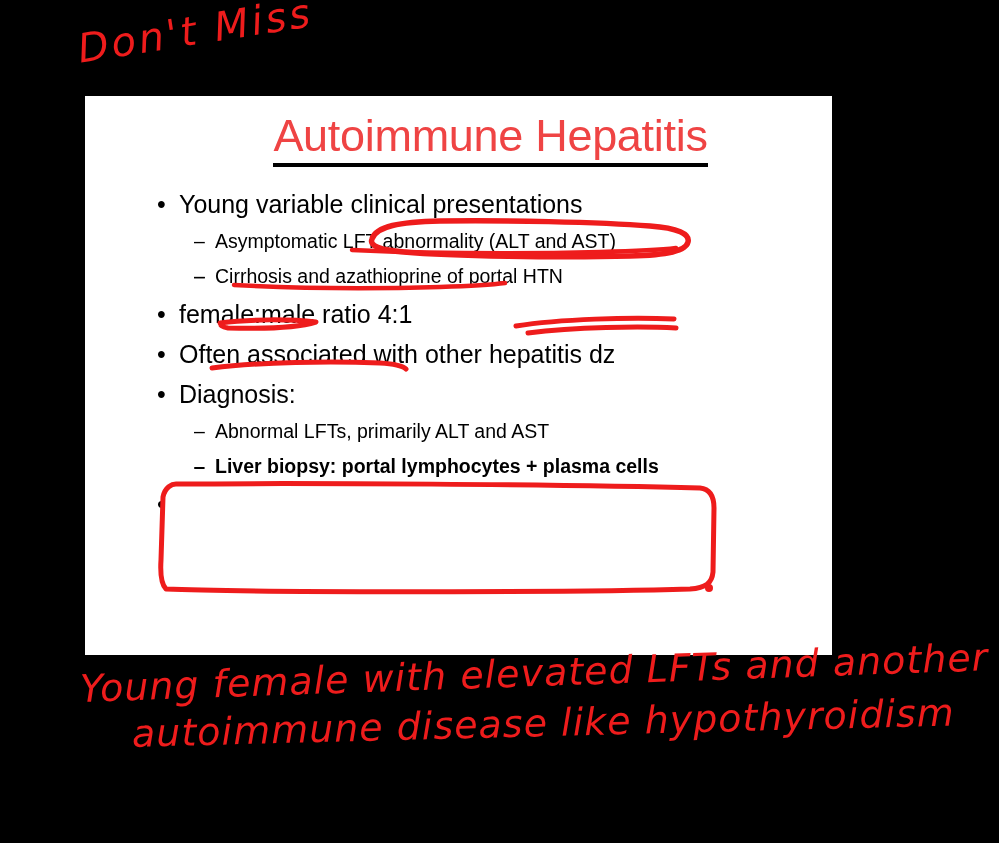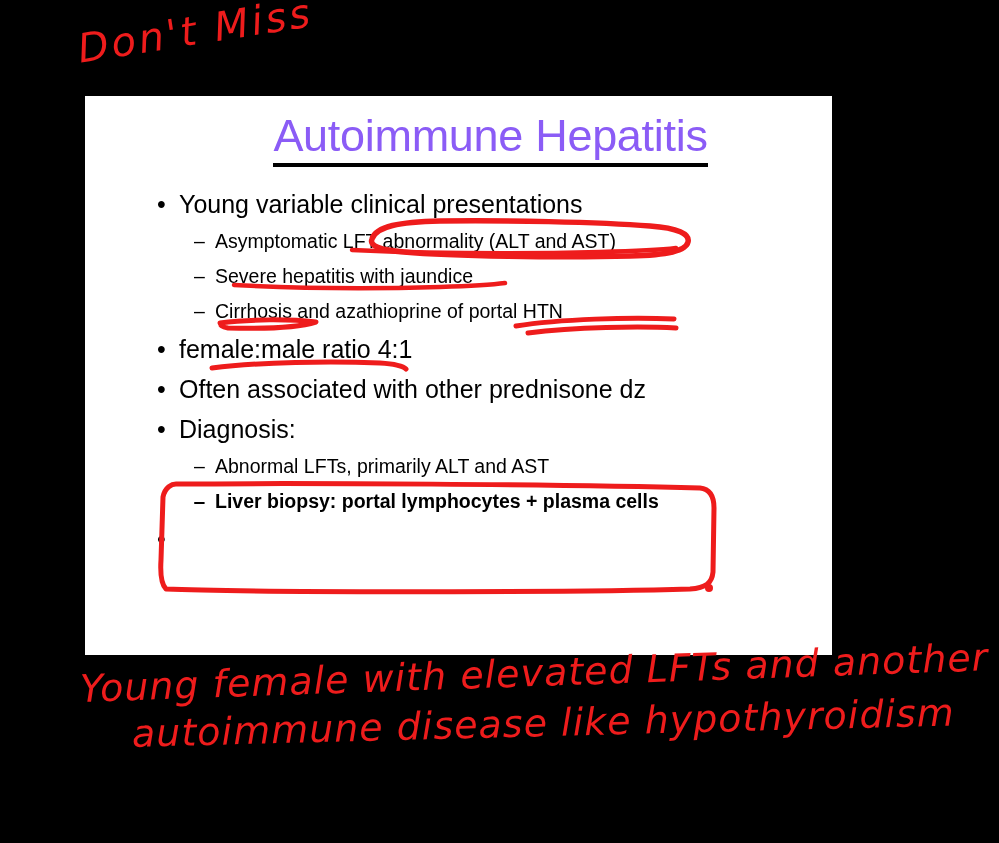--- a/index.html
+++ b/index.html
@@ -31,21 +31,21 @@
 
   #slide-title {
     position: absolute;
     left: 0;
     top: 14px;
     width: 811px;
     text-align: center;
     font-size: 45px;
     font-weight: normal;
     line-height: 52px;
-    color: #8b5cf6;
+    color: #ef4444;
     letter-spacing: -0.3px;
     white-space: nowrap;
   }
   #slide-title .tu {
     border-bottom: 4px solid #000000;
     padding-bottom: 2px;
   }
 
   #body-block {
     position: absolute;
@@ -151,36 +151,35 @@
         <span>Young variable clinical presentations</span>
       </div>
 
       <div class="b2">
         <span class="mk">–</span>
         <span>Asymptomatic LFT abnormality (ALT and AST)</span>
       </div>
 
       <div class="b2">
         <span class="mk">–</span>
-        <span>Severe hepatitis with jaundice</span>
       </div>
 
       <div class="b2">
         <span class="mk">–</span>
         <span>Cirrhosis and azathioprine of portal HTN</span>
       </div>
 
       <div class="b1">
         <span class="mk">•</span>
         <span>female:male ratio 4:1</span>
       </div>
 
       <div class="b1">
         <span class="mk">•</span>
-        <span>Often associated with other prednisone dz</span>
+        <span>Often associated with other hepatitis dz</span>
       </div>
 
       <div class="b1">
         <span class="mk">•</span>
         <span>Diagnosis:</span>
       </div>
 
       <div class="b2">
         <span class="mk">–</span>
         <span>Abnormal LFTs, primarily ALT and AST</span>

